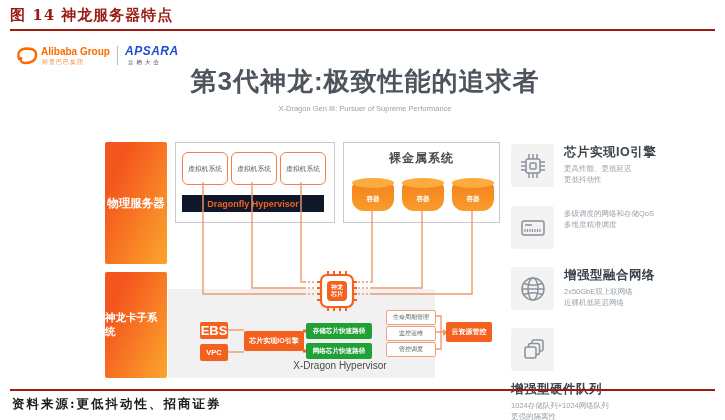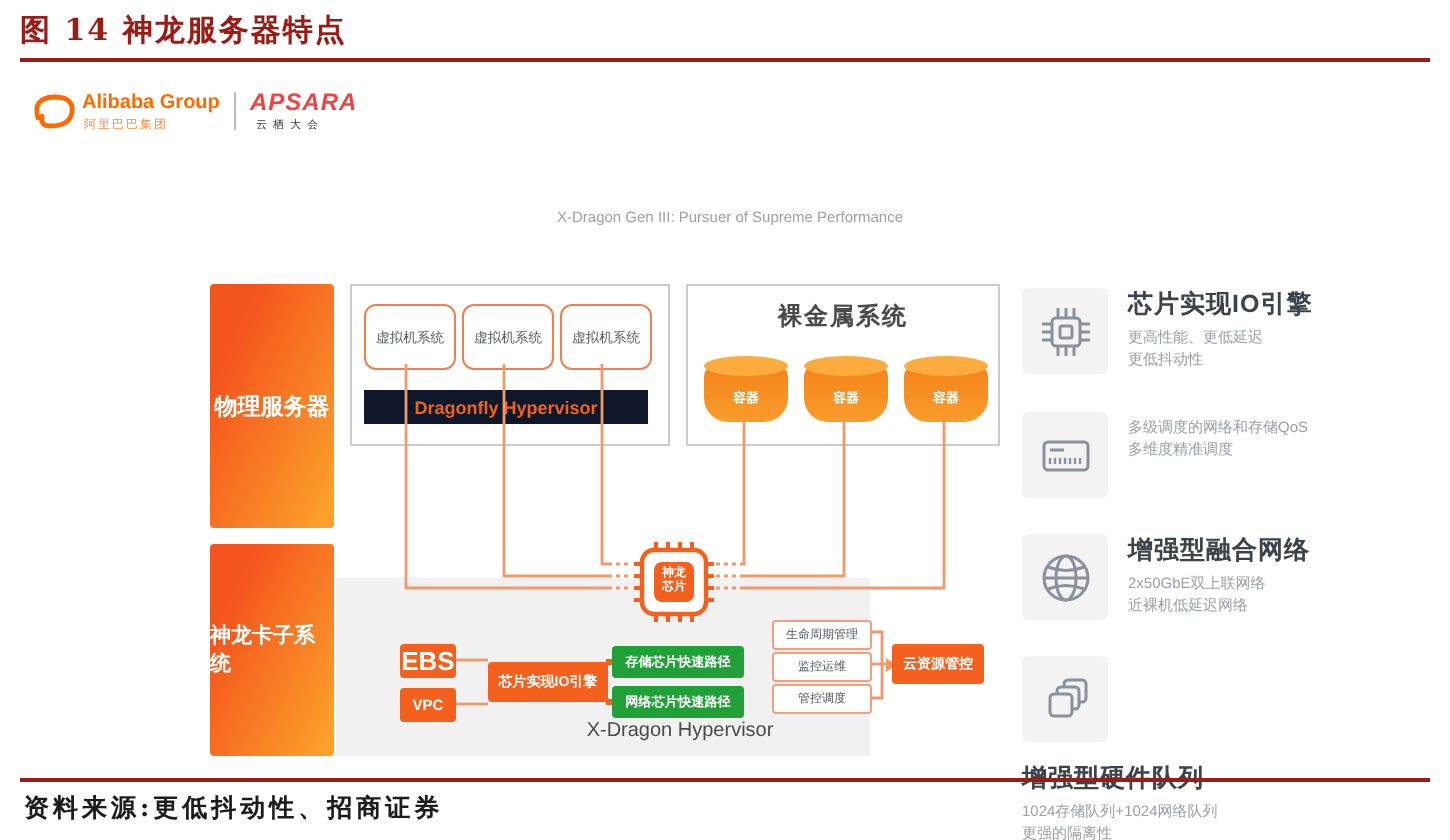--- a/index.html
+++ b/index.html
@@ -9,21 +9,21 @@
   .fig-title{left:10px;top:6px;font-family:"DejaVu Serif",serif;font-weight:bold;
              font-size:15px;color:#9a1c14;letter-spacing:1px;}
   .rule{left:10px;width:705px;height:2px;background:#9a1c14;}
   .source{left:12px;top:396px;font-family:"DejaVu Serif",serif;font-weight:bold;
           font-size:12.5px;color:#1c1c1c;letter-spacing:2px;}
 
   
   .ali-name{left:41px;top:46px;color:#ff6a00;font-weight:bold;font-size:10px;}
   .ali-cn{left:42px;top:58px;color:#ff8a3d;font-size:6px;letter-spacing:1px;}
   .logo-div{left:117px;top:46px;width:1px;height:19px;background:#b9bcc0;}
-  .apsara{left:125px;top:44px;color:#ef4444;font-weight:bold;font-style:italic;font-size:12px;letter-spacing:0.5px;}
+  .apsara{left:125px;top:44px;color:#1d4ed8;font-weight:bold;font-style:italic;font-size:12px;letter-spacing:0.5px;}
   .apsara-cn{left:128px;top:59px;color:#343b45;font-size:5.5px;letter-spacing:3px;}
 
   .main-title{left:105px;top:64px;width:520px;text-align:center;color:#4d545c;
               font-weight:600;font-size:26px;letter-spacing:1px;}
   .sub-title{left:105px;top:104px;width:520px;text-align:center;color:#9aa0a6;font-size:7.5px;}
 
   
   .oblock{background:linear-gradient(115deg,#f4541d 20%,#fba12b 95%);border-radius:2px;
           color:#fff;font-weight:bold;display:flex;align-items:center;justify-content:center;}
   .blockA{left:105px;top:142px;width:62px;height:122px;font-size:11.5px;}
@@ -95,20 +95,21 @@
     <svg width="25" height="21" viewBox="0 0 25 21">
       <path d="M4,14 Q1,4 12,3.5 Q22,3.5 21,11 Q20,18 10,18 Q5,18 6,13" stroke="#ff6a00" stroke-width="2.4" fill="none" stroke-linecap="round"></path>
     </svg>
   </span>
   <div class="abs ali-name">Alibaba Group</div>
   <div class="abs ali-cn">阿里巴巴集团</div>
   <div class="abs logo-div"></div>
   <div class="abs apsara">APSARA</div>
   <div class="abs apsara-cn">云栖大会</div>
 
+  <div class="abs main-title">第3代神龙:极致性能的追求者</div>
   <div class="abs sub-title">X-Dragon Gen III: Pursuer of Supreme Performance</div>
 
   <div class="abs oblock blockB">神龙卡子系统</div>
   <div class="abs oblock blockA">物理服务器</div>
 
   <div class="abs gray-panel"></div>
 
   <div class="abs vm-wrap">
     <div class="vm-box" style="left:6px;">虚拟机系统</div>
     <div class="vm-box" style="left:55px;">虚拟机系统</div>

